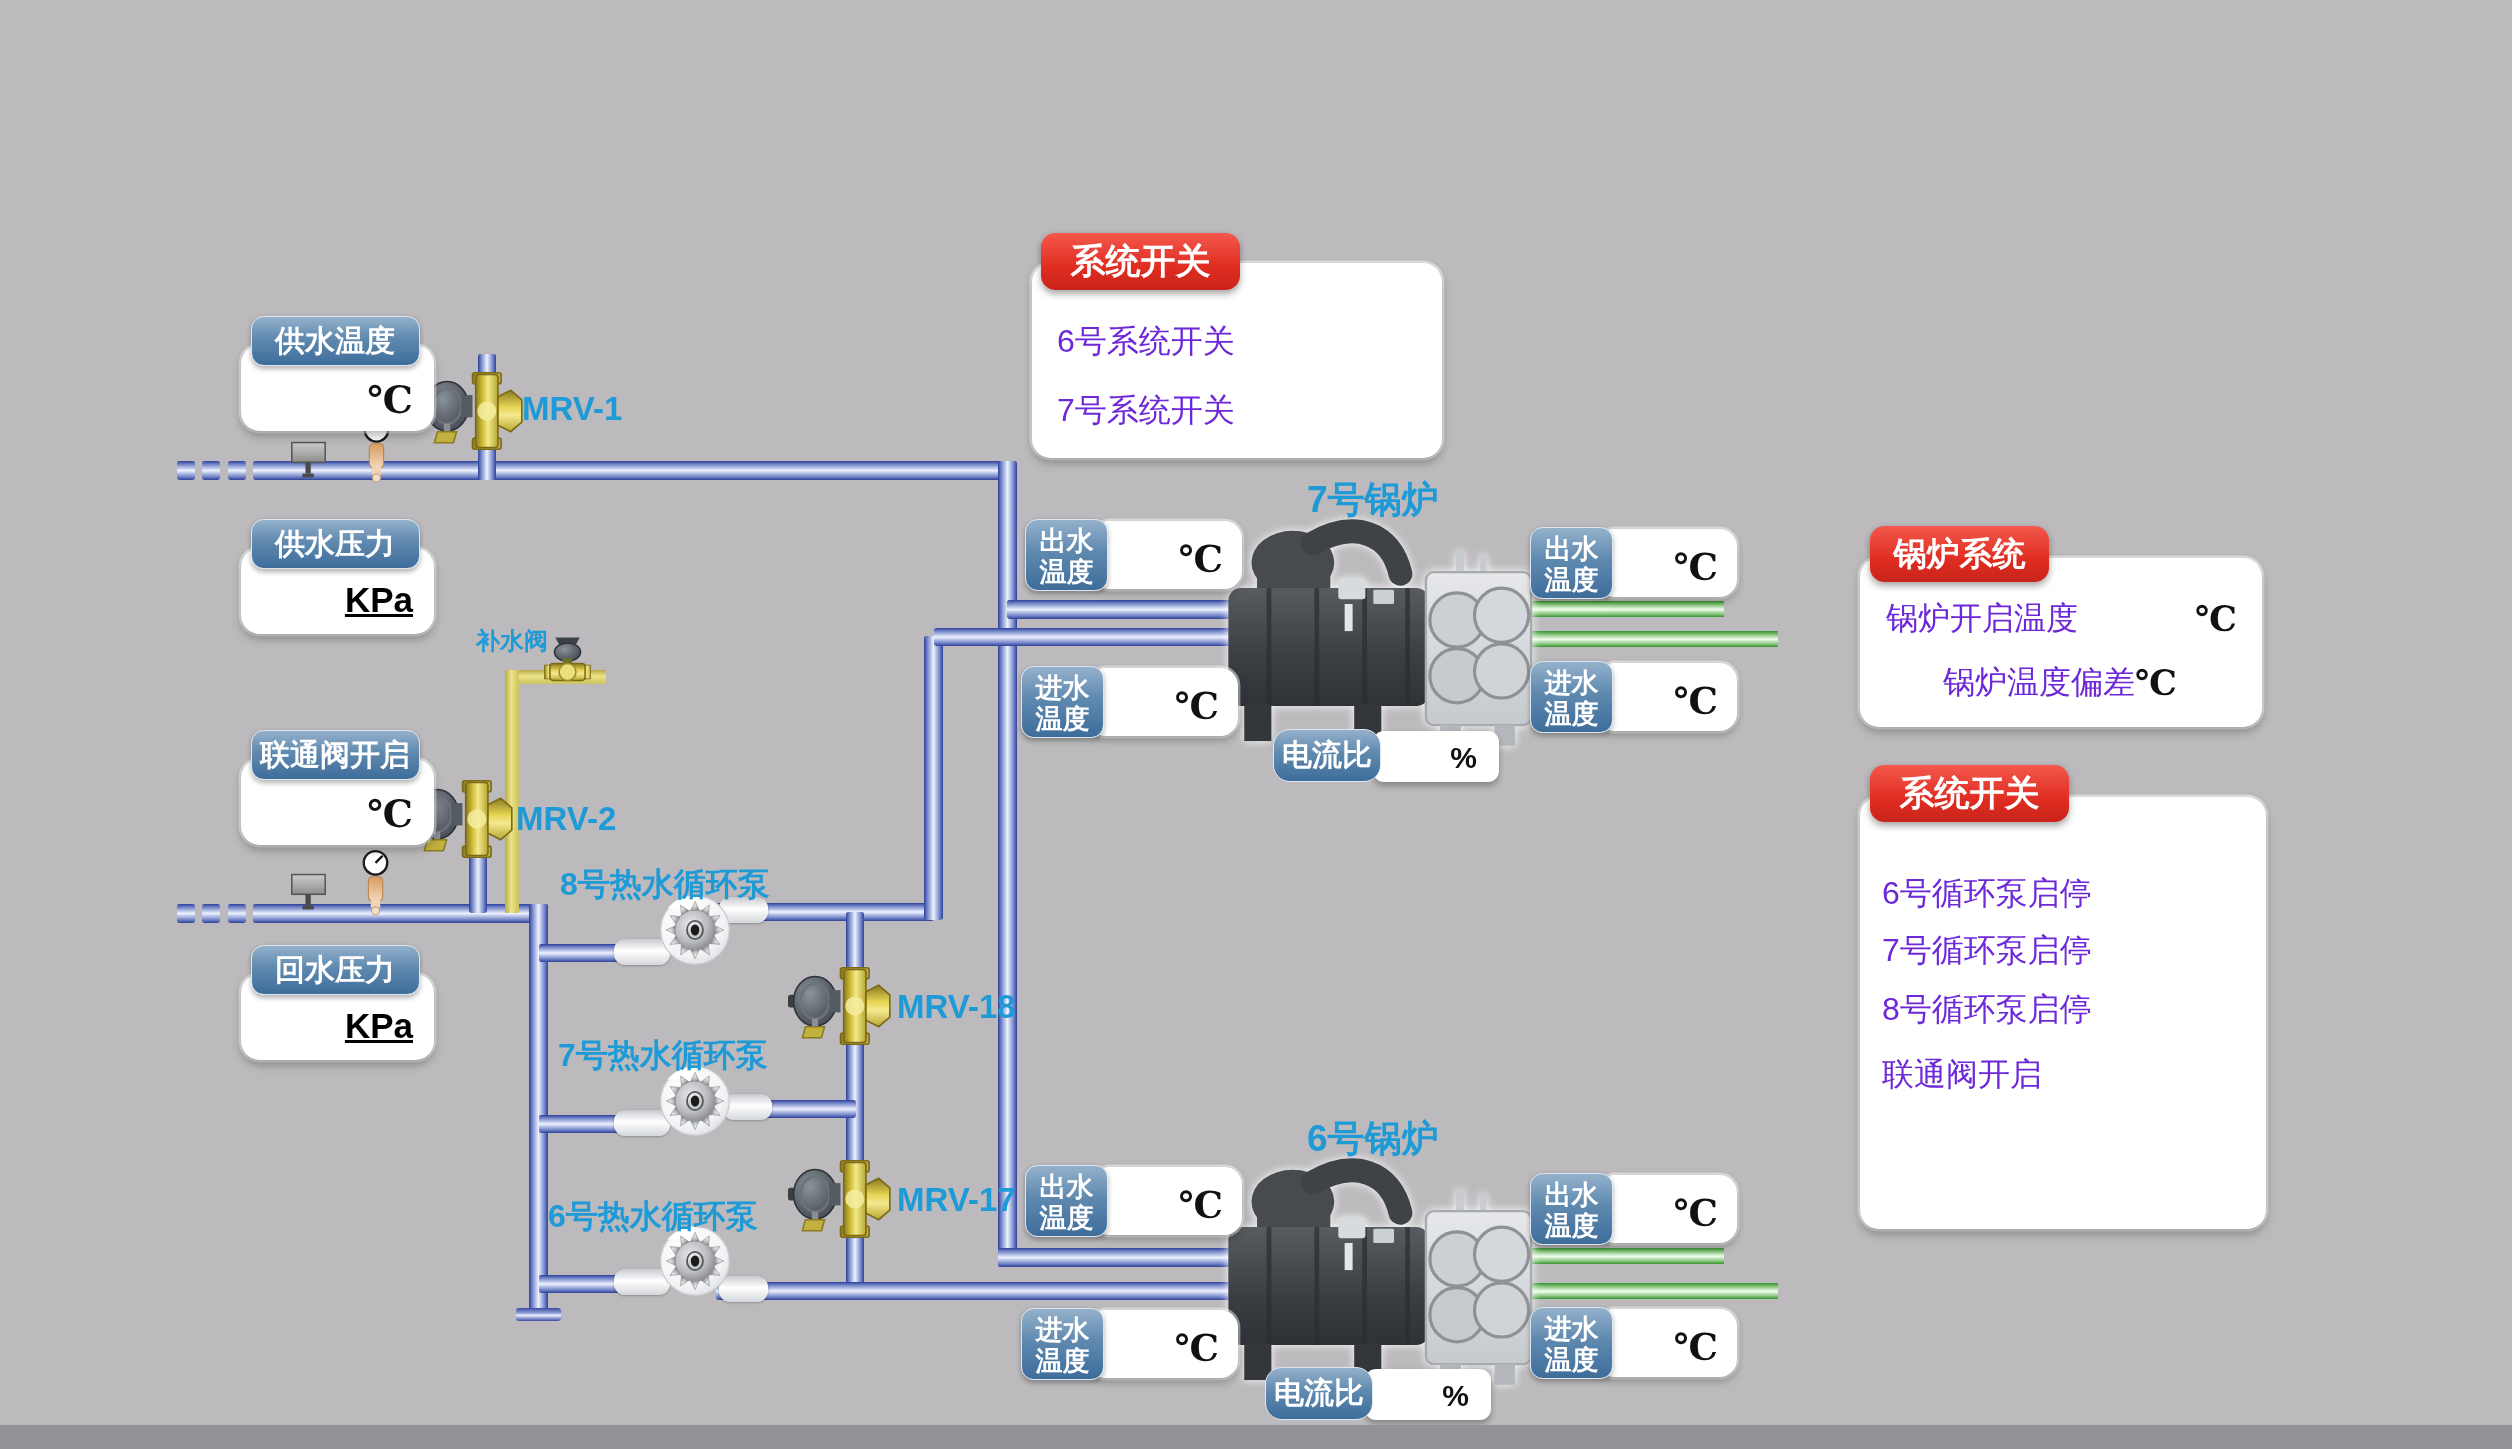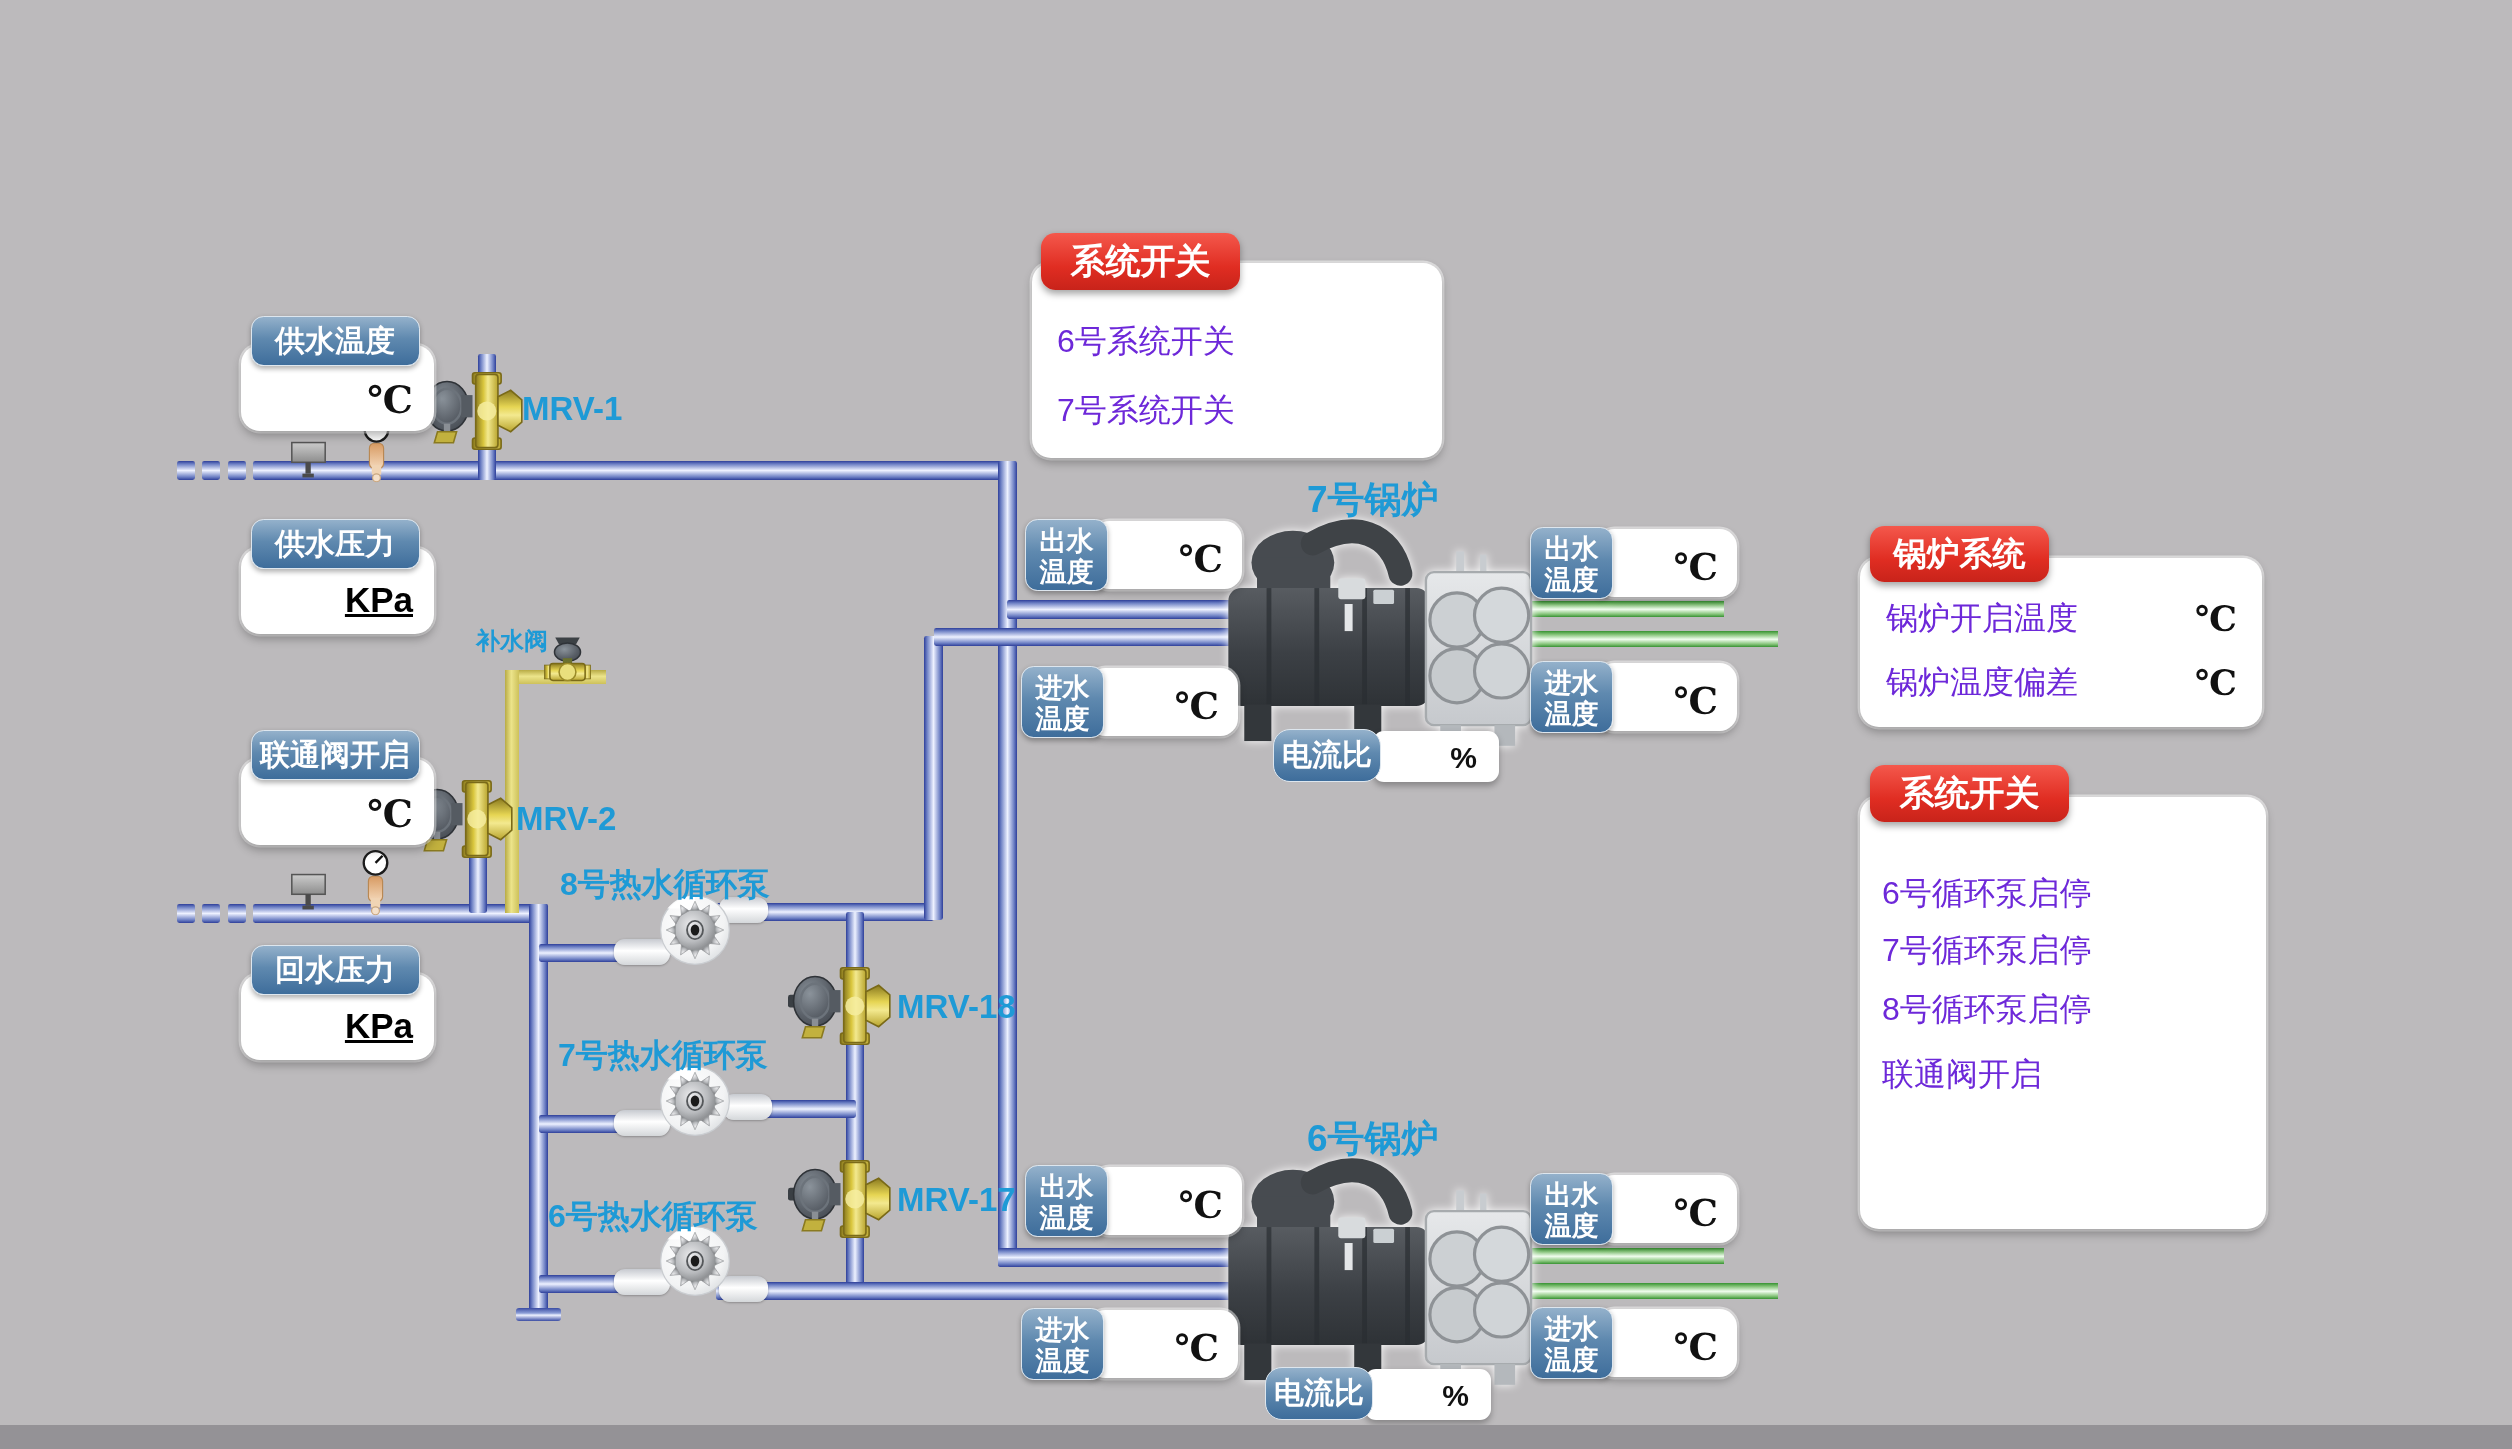--- a/index.html
+++ b/index.html
@@ -385,21 +385,21 @@
   <div class="red-badge" style="left:1041px;top:233px;width:199px;height:57px">系统开关</div>
   <div class="row-text" style="left:1057px;top:320px">6号系统开关</div>
   <div class="row-text" style="left:1057px;top:389px">7号系统开关</div>
 
   <div class="white-panel" style="left:1860px;top:558px;width:402px;height:169px"></div>
   <div class="red-badge" style="left:1870px;top:526px;width:179px;height:56px;font-size:33px">锅炉系统</div>
   <div class="abs" style="left:1886px;top:596px;width:351px;height:45px;display:flex;justify-content:space-between;align-items:center">
     <span class="row-text" style="position:static">锅炉开启温度</span>
     <span class="unit" style="font-size:35px">℃</span>
   </div>
-  <div class="abs" style="left:1886px;top:660px;width:351px;height:45px;display:flex;justify-content:space-between;align-items:center">
+  <div class="abs" style="left:1943px;top:660px;width:351px;height:45px;display:flex;align-items:center">
     <span class="row-text" style="position:static">锅炉温度偏差</span>
     <span class="unit" style="font-size:35px">℃</span>
   </div>
 
   <div class="white-panel" style="left:1860px;top:797px;width:406px;height:432px"></div>
   <div class="red-badge" style="left:1870px;top:765px;width:199px;height:57px">系统开关</div>
   <div class="row-text" style="left:1882px;top:872px">6号循环泵启停</div>
   <div class="row-text" style="left:1882px;top:929px">7号循环泵启停</div>
   <div class="row-text" style="left:1882px;top:988px">8号循环泵启停</div>
   <div class="row-text" style="left:1882px;top:1053px">联通阀开启</div>

